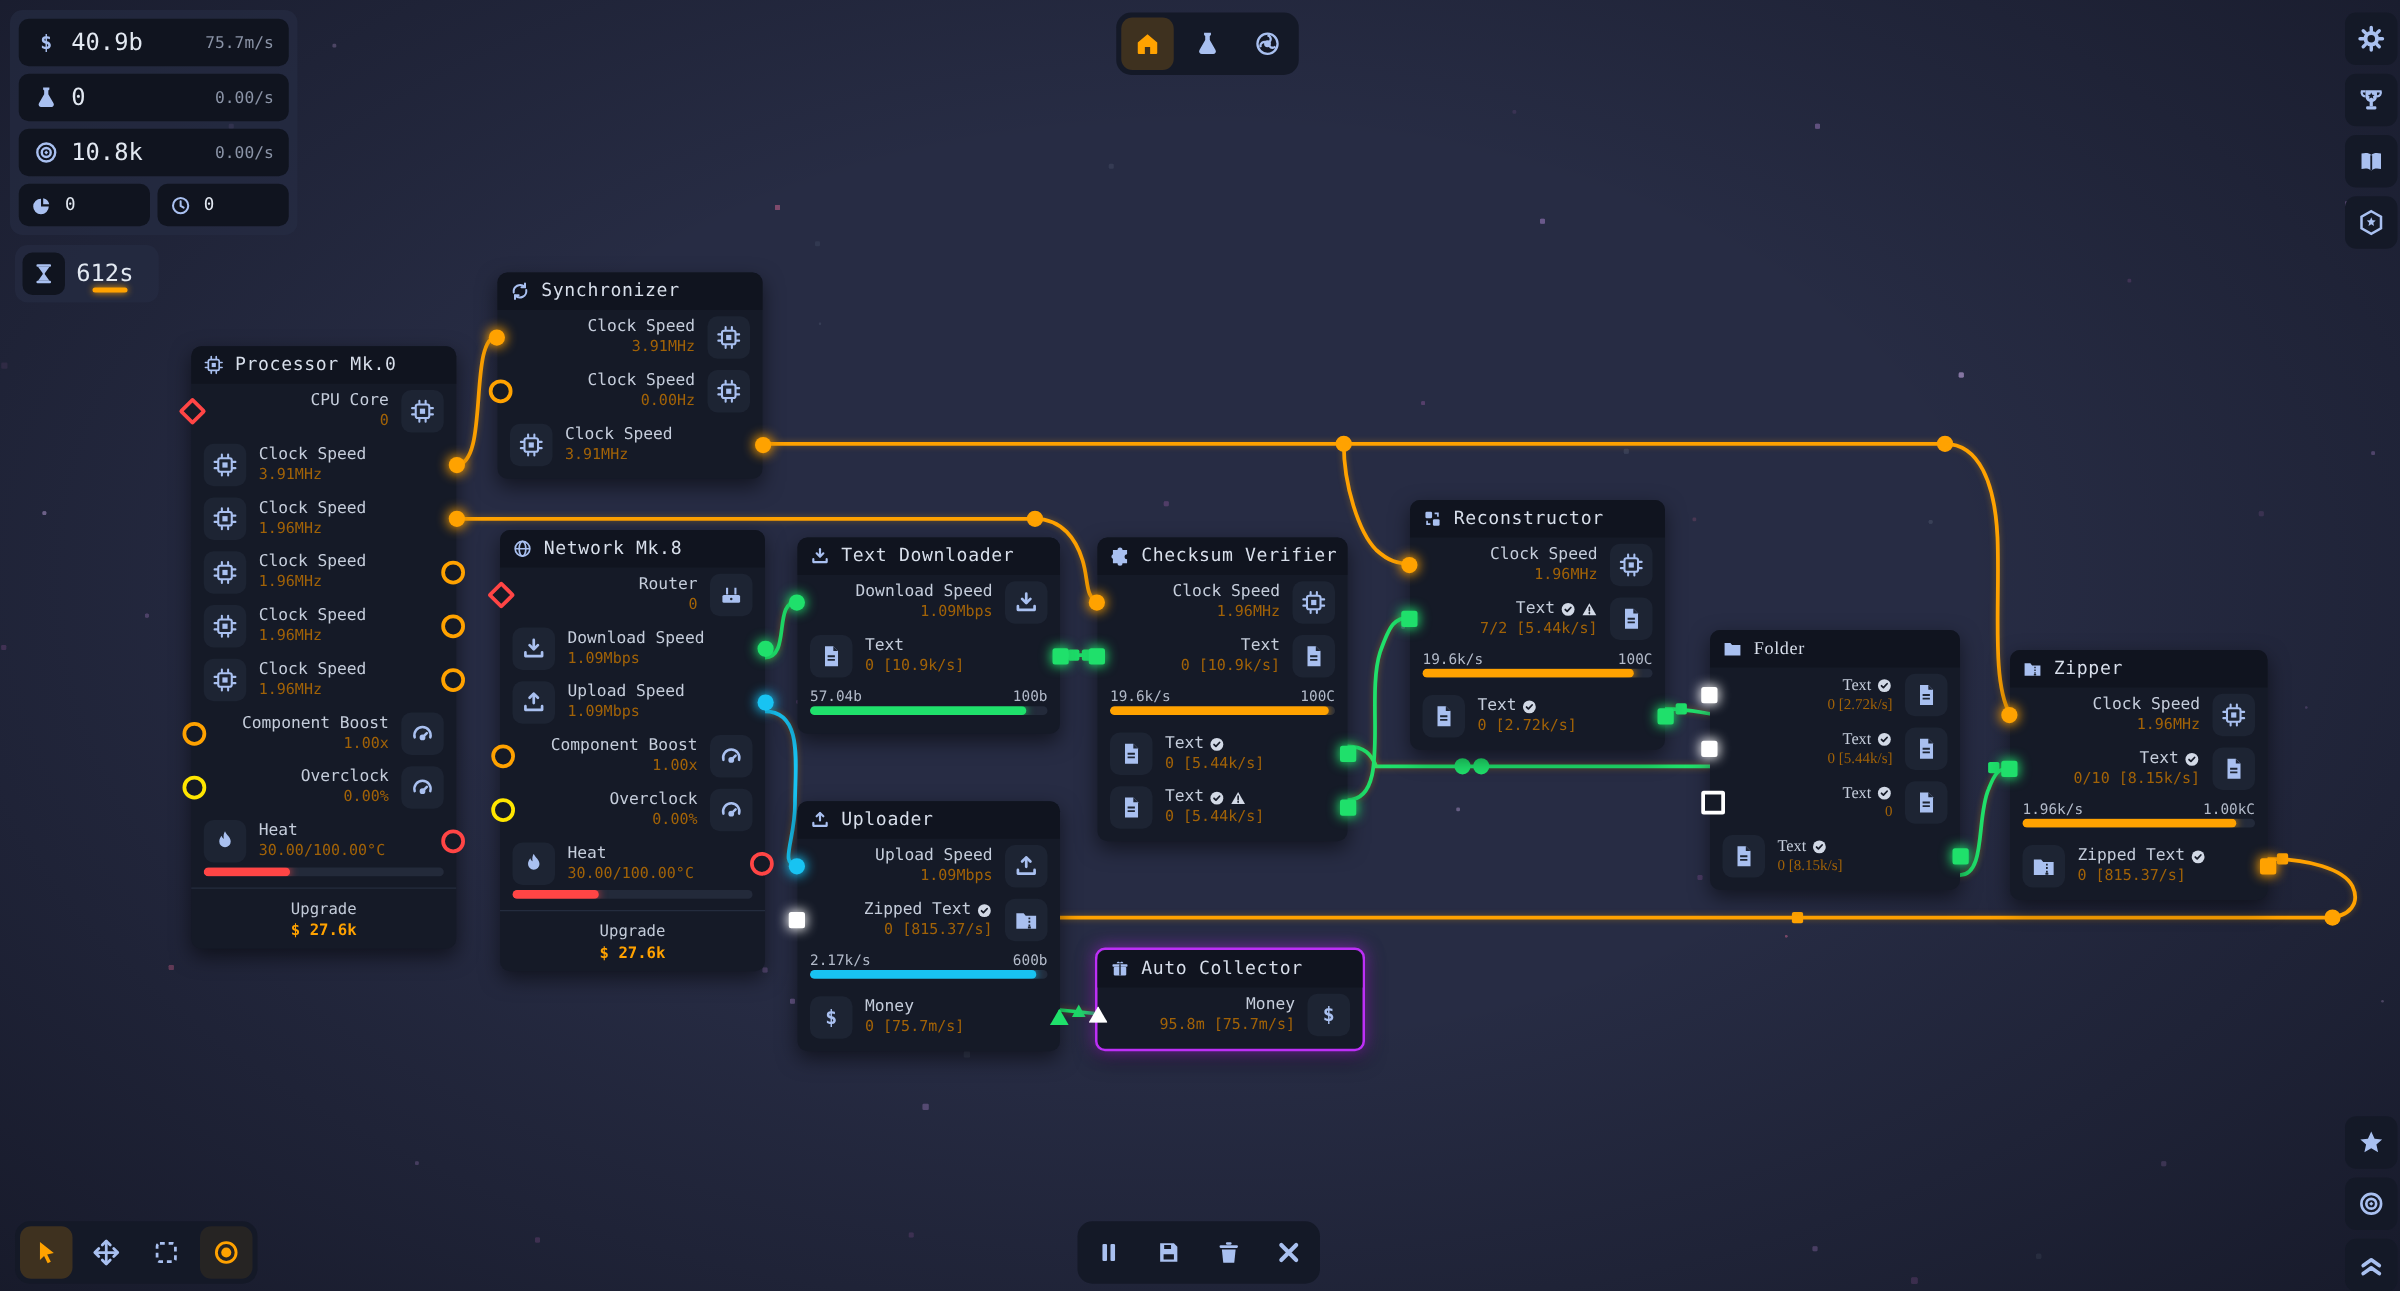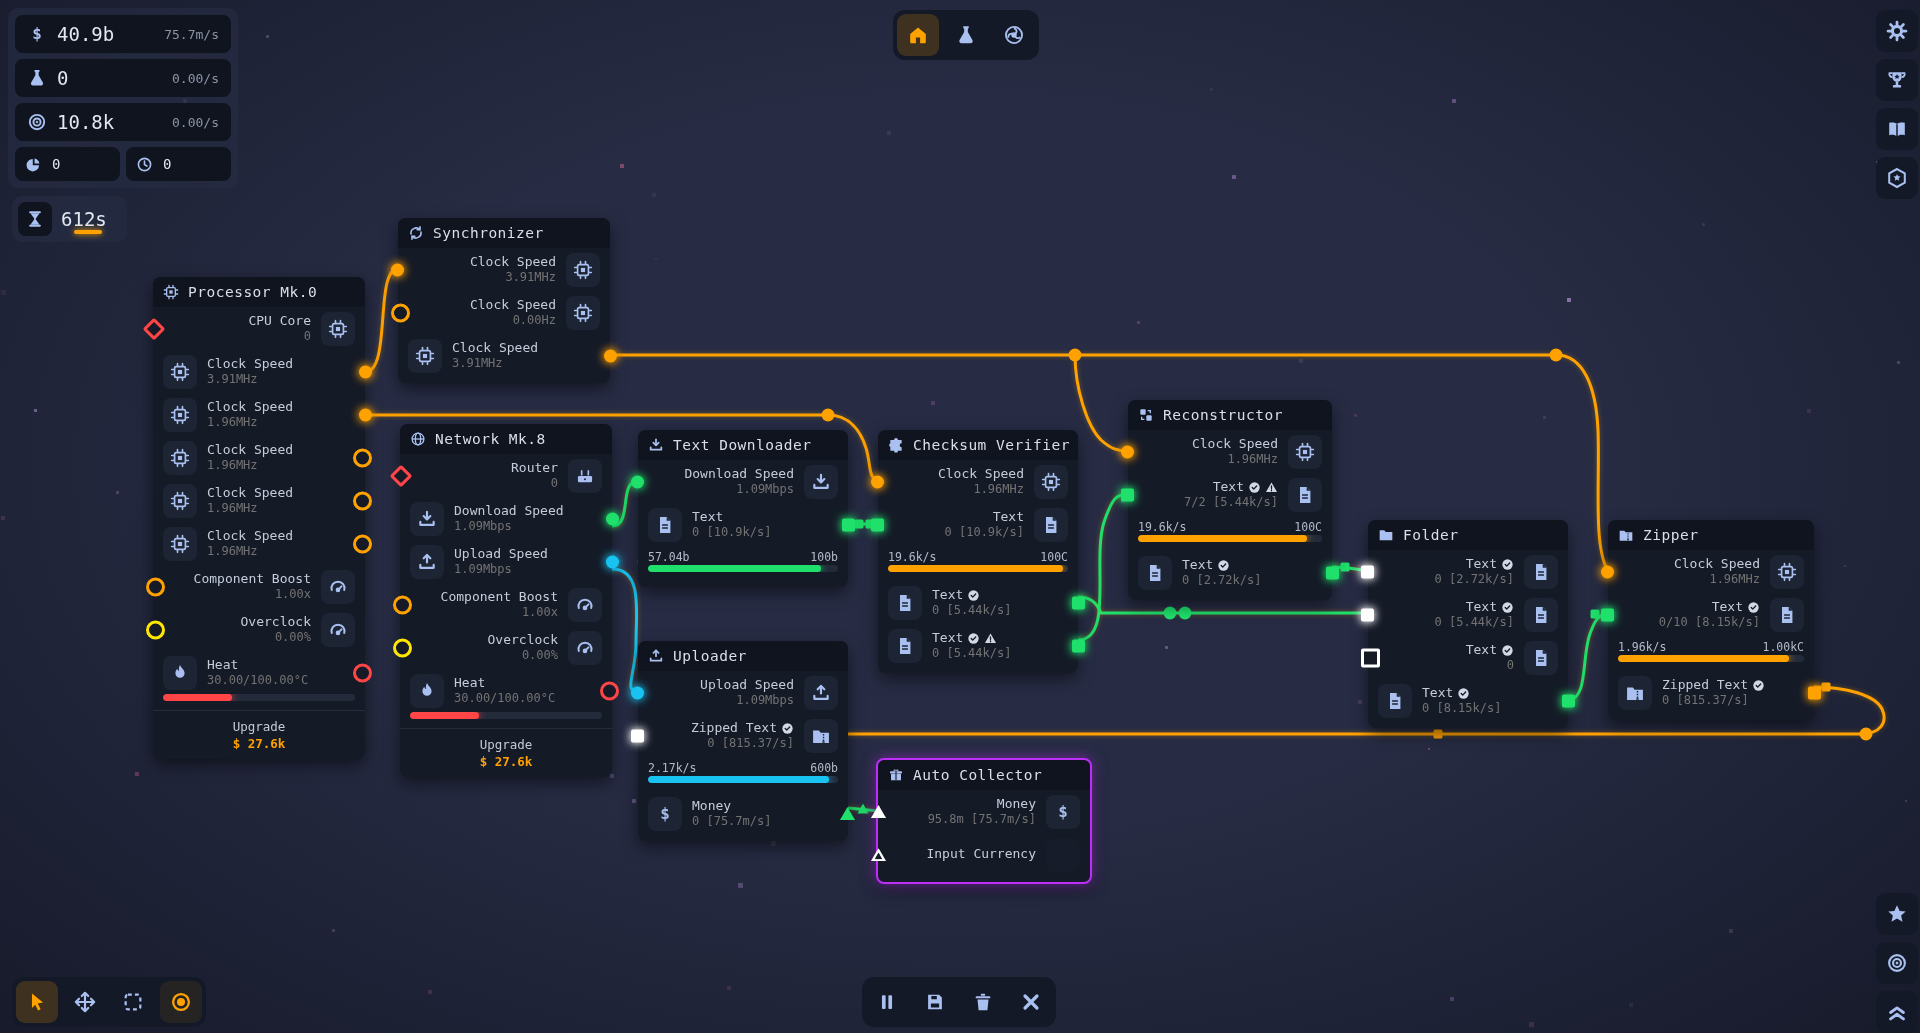--- a/index.html
+++ b/index.html
@@ -16,21 +16,21 @@
     box-shadow:0 6px 16px rgba(0,0,0,.5);padding-bottom:6px;}
   .node.purple{border:2px solid #bd2ff7;box-shadow:0 0 14px rgba(189,47,247,.55),0 6px 16px rgba(0,0,0,.5);margin:-2px;}
   .node-header{height:30px;display:flex;align-items:center;gap:9px;padding:0 10px;
     background:#10141f;border-radius:8px 8px 0 0;}
   .node-header .hicon{color:#a9c0f0;display:flex;}
   .node-title{font-size:14.5px;color:#d8dfeb;letter-spacing:.5px;white-space:nowrap;}
   .row{position:relative;height:43px;display:flex;align-items:center;gap:10px;padding:0 10px;}
   .row .texts{display:flex;flex-direction:column;justify-content:center;line-height:1.25;min-width:0;flex:1;}
   .row.in .texts{align-items:flex-end;text-align:right;}
   .row .lbl{font-size:13px;color:#c5cddb;display:flex;align-items:center;gap:4px;white-space:nowrap;}
-  .row .val{font-size:12px;color:#737373;white-space:nowrap;}
+  .row .val{font-size:12px;color:#a16207;white-space:nowrap;}
   .tile{width:34px;height:34px;flex:0 0 34px;background:#1d2433;border-radius:8px;
     display:flex;align-items:center;justify-content:center;color:#a9c0f0;}
   .tile.ghost{background:#171c2a;}
   .badge{display:inline-flex;color:#d2d9e6;}
   
   .port{position:absolute;top:50%;}
   .port.left{left:-7px;transform:translateY(-50%);}
   .port.right{right:-7px;transform:translateY(-50%);}
   .p-circle{width:13px;height:13px;border-radius:50%;}
   .p-square{width:13px;height:13px;border-radius:2px;}
@@ -1016,21 +1016,21 @@
               <span class="badge">
                 <svg class="ic" width="13" height="13">
                   <use href="#i-badgecheck"></use>
                 </svg>
               </span>
             </span>
             <span class="val">0 [2.72k/s]</span>
           </span>
         </div>
       </div>
-      <div class="node" style="left: 1368px; top: 520px; width: 200px;">
+      <div class="node" style="left: 1368px; top: 504px; width: 200px; font-family: Liberation Serif, serif;">
         <div class="node-header">
           <span class="hicon">
             <svg class="ic" width="16" height="16">
               <use href="#i-folder"></use>
             </svg>
           </span>
           <span class="node-title">Folder</span>
         </div>
         <div class="row in">
           <span class="port left p-square filled" style="--pc: #ffffff;"></span>
@@ -1195,29 +1195,20 @@
             <span class="lbl">
               <span>Money</span>
             </span>
             <span class="val">95.8m [75.7m/s]</span>
           </span>
           <span class="tile">
             <svg class="ic" width="20" height="20">
               <use href="#i-dollar"></use>
             </svg>
           </span>
-        </div>
-        <div class="row in">
-          <span class="port left p-tri hollow" style="--pc: #ffffff;"></span>
-          <span class="texts">
-            <span class="lbl">
-              <span>Input Currency</span>
-            </span>
-          </span>
-          <span class="tile ghost"></span>
         </div>
       </div>
     </div>
 
 <div class="hud" id="res-panel">
       <div class="res-row">
         <span class="ricon">
           <svg class="ic" width="20" height="20">
             <use href="#i-dollar"></use>
           </svg>

